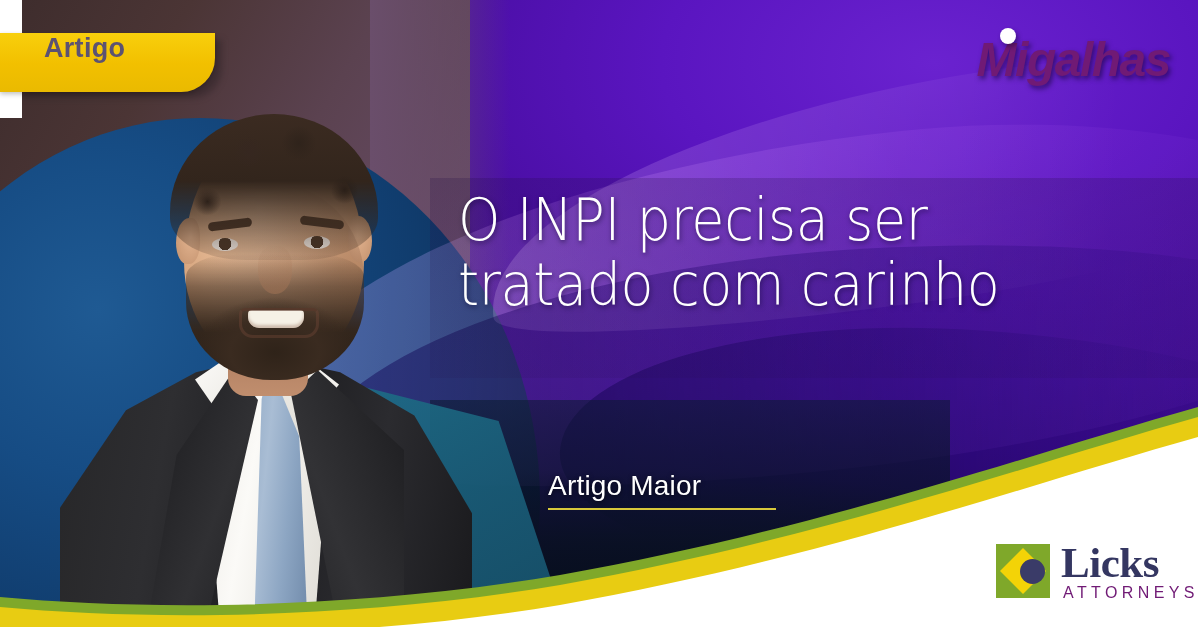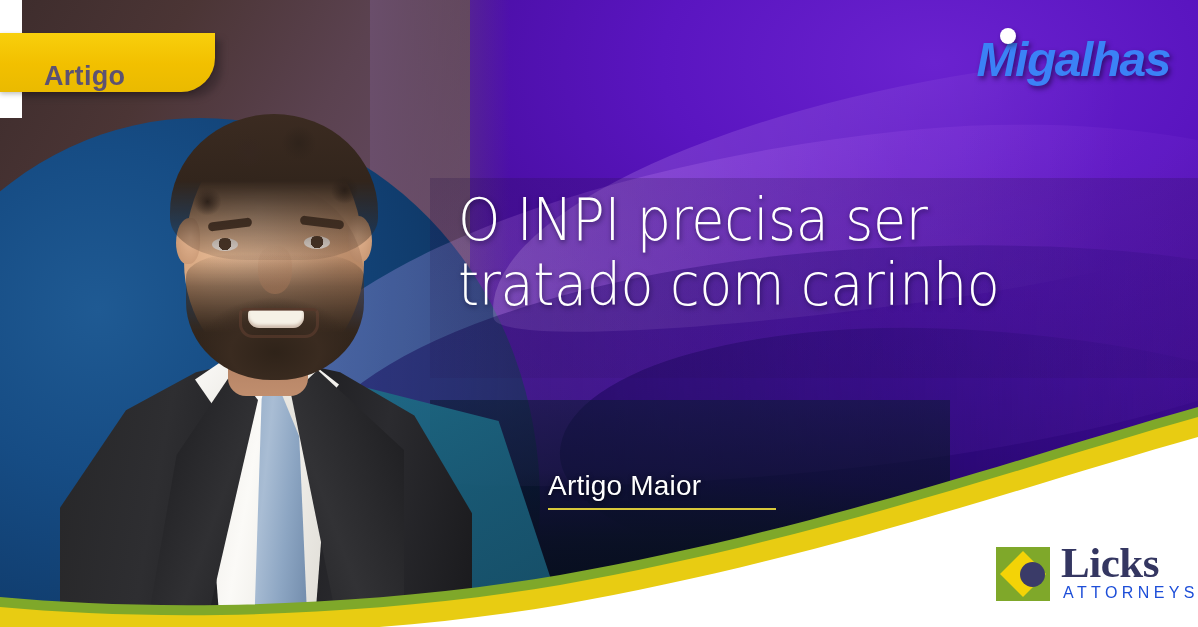--- a/index.html
+++ b/index.html
@@ -228,36 +228,36 @@
     filter:blur(3px);
   }
   .white-edge{
     position:absolute; left:0; top:0; width:22px; height:118px;
     background:#ffffff;
   }
   .badge{
     position:absolute; left:0; top:33px; width:215px; height:59px;
     background:linear-gradient(180deg,#f8cf0c 0%, #f2c000 52%, #eaba00 100%);
     border-bottom-right-radius:34px;
-    display:flex; align-items:flex-end;
+    display:flex; align-items:flex-start;
     box-shadow:0 2px 5px rgba(0,0,0,.25);
   }
   .badge-label{
     margin-left:44px;
     font-size:27px;
     font-weight:bold;
     color:#5c5272;
     letter-spacing:.3px;
   }
 
   
   .migalhas{
     position:absolute; right:28px; top:36px;
     font-size:48px; font-weight:bold; font-style:italic;
-    color:#3b82f6;
+    color:#701a75;
     letter-spacing:-1.5px;
     text-shadow:2px 3px 5px rgba(15,0,45,.55);
     line-height:1;
   }
   .migalhas .dot{
     position:absolute; left:23px; top:-8px;
     width:16px; height:16px; border-radius:50%;
     background:#ffffff;
     box-shadow:2px 3px 5px rgba(15,0,45,.45);
   }
@@ -296,21 +296,21 @@
     margin-top:11px;
     color:#ffffff;
     font-size:20px;
     letter-spacing:.2px;
     text-shadow:0 1px 4px rgba(0,0,0,.6);
   }
 
   
   .licks{
     position:absolute; left:996px; top:541px;
-    display:flex; align-items:flex-end; gap:11px;
+    display:flex; align-items:center; gap:11px;
   }
   .licks-mark{
     width:54px; height:54px; position:relative; flex:none;
     background:#7fa82a;
     overflow:hidden;
   }
   .licks-mark .diamond{
     position:absolute; left:4px; top:4px; width:46px; height:46px;
     background:#f3d307;
     clip-path:polygon(50% 0%, 100% 50%, 50% 100%, 0% 50%);
@@ -321,21 +321,21 @@
     background:#3a3b68;
   }
   .licks-text{ line-height:1; }
   .licks-word{
     font-family:"Liberation Serif", serif;
     font-size:43px; font-weight:bold; color:#343661;
     letter-spacing:-.5px;
     display:block;
   }
   .licks-sub{
-    font-size:16px; color:#1d4ed8; letter-spacing:4.4px;
+    font-size:16px; color:#701a75; letter-spacing:4.4px;
     display:block; margin-top:1px; margin-left:2px;
   }
 </style>
 </head>
 <body>
 
 <div id="banner">
 
   <div class="bg-base"></div>
   <div class="bg-brown"></div>

